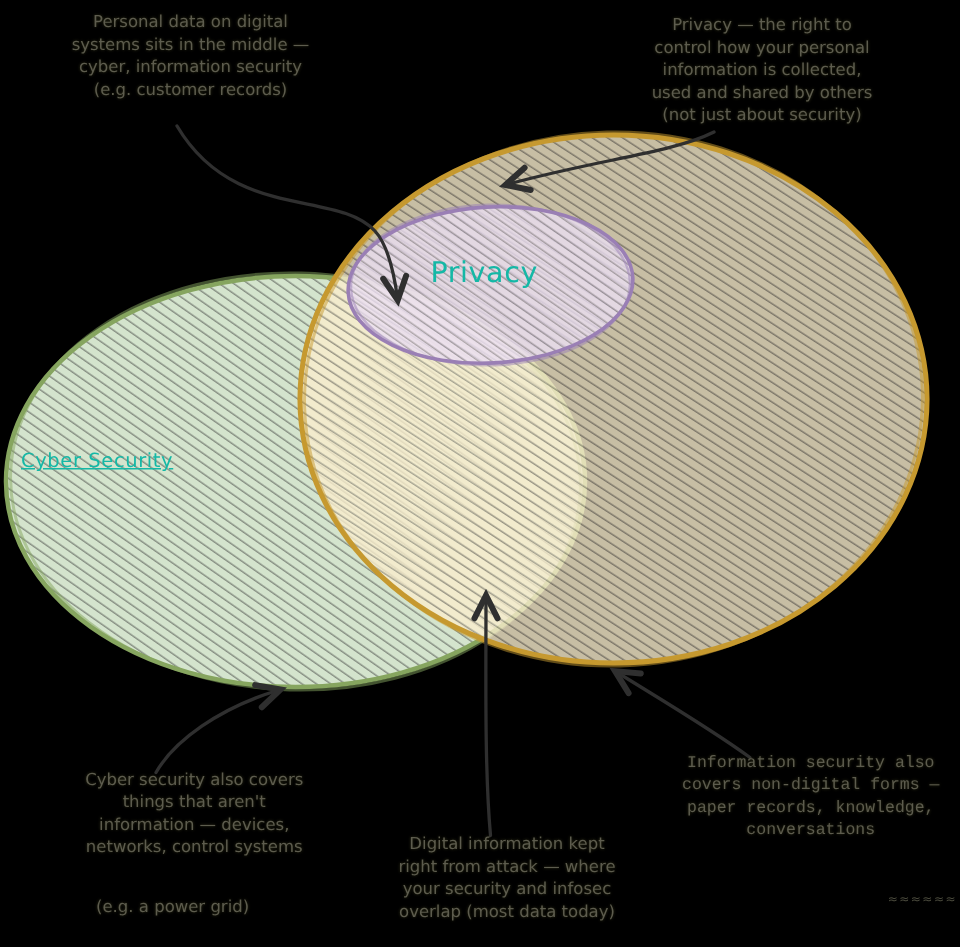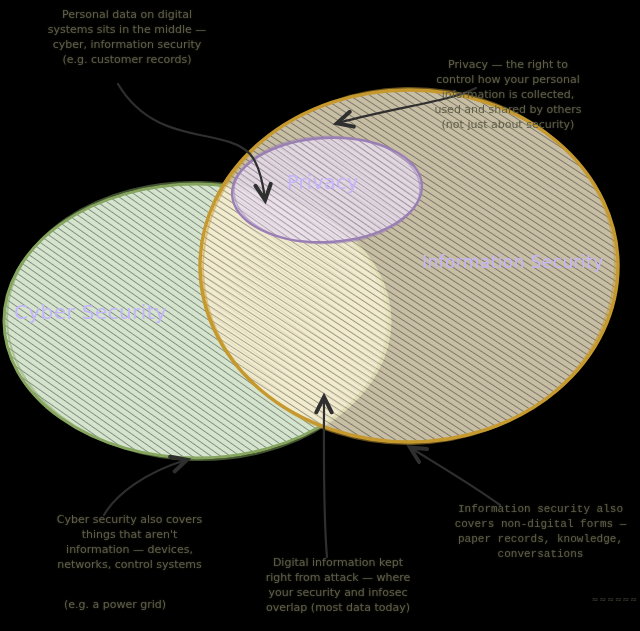--- a/index.html
+++ b/index.html
@@ -2,33 +2,33 @@
 <html><head>
 <meta charset="utf-8">
 <style>
   html,body{margin:0;padding:0;background:#000;}
   #stage{
     position:relative;width:640px;height:631px;background:#000;overflow:hidden;
     font-family:"DejaVu Sans","Liberation Sans",sans-serif;
   }
   #venn-svg{position:absolute;left:0;top:0;}
   .set-label{
-    position:absolute;color:#c4b5fd;letter-spacing:.4px;font-weight:normal;
+    position:absolute;color:#14b8a6;letter-spacing:.4px;font-weight:normal;
     white-space:nowrap;pointer-events:none;text-align:center;
   }
-  .label-cyber{left:14px;top:300px;font-size:20px;}
+  .label-cyber{left:14px;top:300px;font-size:13px;text-decoration:underline;}
   .label-info{left:422px;top:252px;font-size:17px;}
   .label-privacy{left:287px;top:171px;font-size:19px;}
   .note{
     position:absolute;color:#5d5c4e;font-size:11px;line-height:15px;
     text-align:center;text-shadow:0 0 2px rgba(185,185,95,.28);
   }
   .note div{white-space:nowrap;}
   .note-top-left{left:38px;top:7px;width:178px;}
-  .note-top-right{left:412px;top:9px;width:192px;margin-top:48px;}
+  .note-top-right{left:412px;top:9px;width:192px;}
   .note-bottom-left{left:37px;top:512px;width:185px;}
   .note-bottom-left-footnote{left:36px;top:597px;width:165px;text-align:left;margin-left:28px;}
   .note-bottom-center{left:238px;top:555px;width:200px;}
   .note-bottom-right{left:448px;top:502px;width:185px;font-family:Liberation Mono, monospace;}
   .signature{
     position:absolute;left:582px;top:595px;width:56px;font-size:8px;
     color:#4a4a3c;text-align:right;letter-spacing:1px;
   }
 </style>
 </head>
@@ -71,21 +71,20 @@
     </g>
 
     <path d="M 118 84 C 156 148, 224 126, 250 154 C 259 164, 263 184, 265 199" fill="none" stroke="#2f2f2f" stroke-width="2.2" stroke-linecap="round" marker-end="url(#ah)"></path>
     <path d="M 476 88 C 448 102, 400 106, 338 123" fill="none" stroke="#2f2f2f" stroke-width="2.2" stroke-linecap="round" marker-end="url(#ah)"></path>
     <path d="M 104 515 C 116 494, 146 472, 186 460" fill="none" stroke="#2f2f2f" stroke-width="2.2" stroke-linecap="round" marker-end="url(#ah)"></path>
     <path d="M 327 557 C 323 512, 324 452, 324 398" fill="none" stroke="#2f2f2f" stroke-width="2.2" stroke-linecap="round" marker-end="url(#ah)"></path>
     <path d="M 500 505 C 474 486, 440 466, 411 448" fill="none" stroke="#2f2f2f" stroke-width="2.2" stroke-linecap="round" marker-end="url(#ah)"></path>
   </svg>
 
   <div class="set-label label-cyber">Cyber Security</div>
-  <div class="set-label label-info">Information Security</div>
   <div class="set-label label-privacy">Privacy</div>
 
   <div class="note note-top-left">
     <div>Personal data on digital</div>
     <div>systems sits in the middle —</div>
     <div>cyber, information security</div>
     <div>(e.g. customer records)</div>
   </div>
 
   <div class="note note-top-right">

